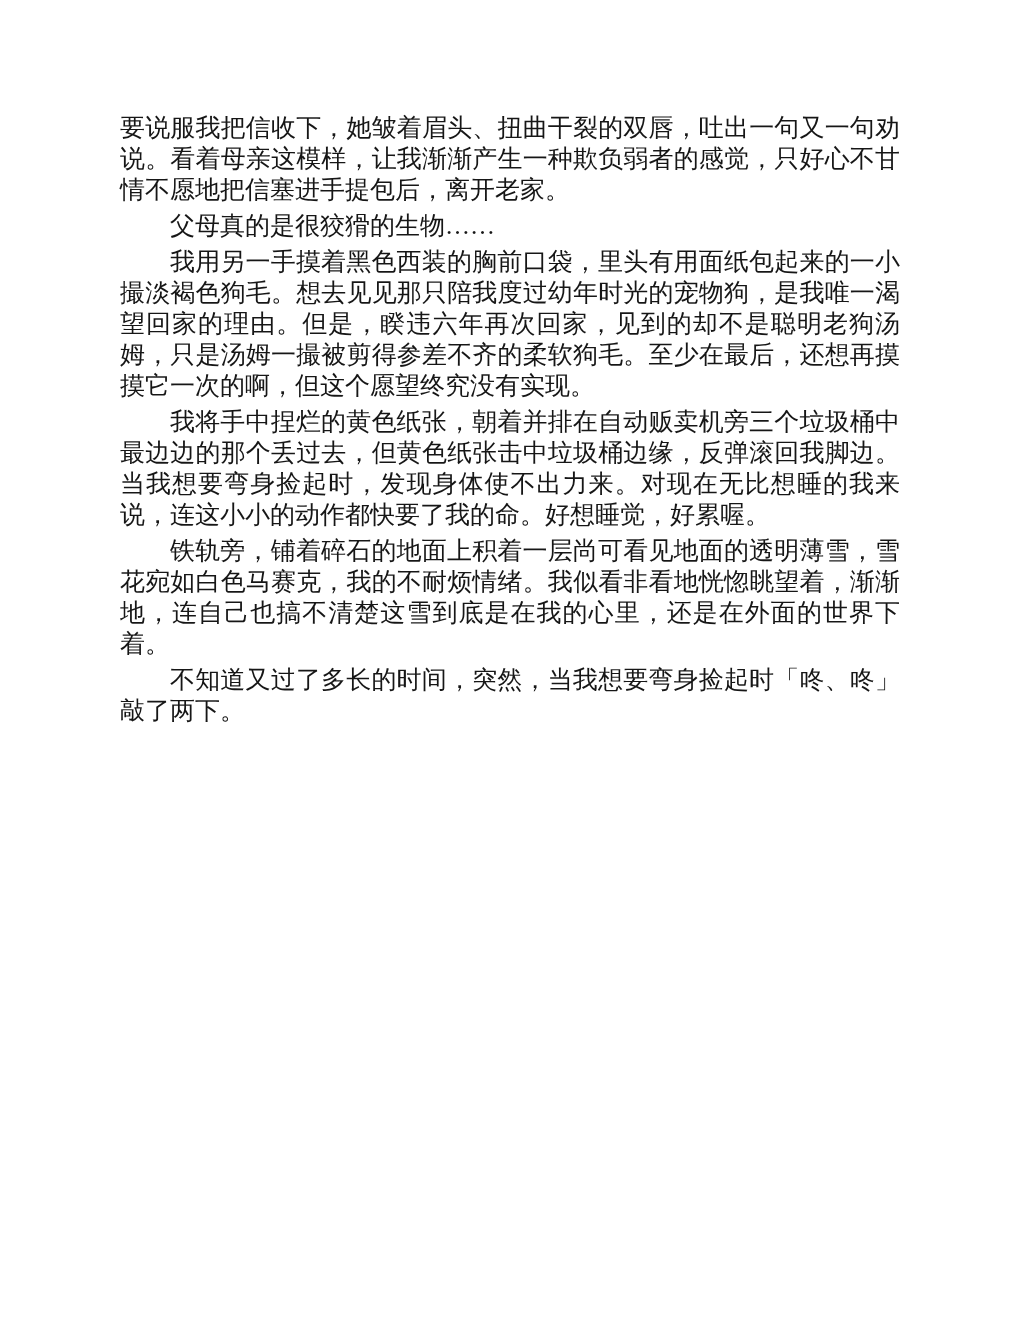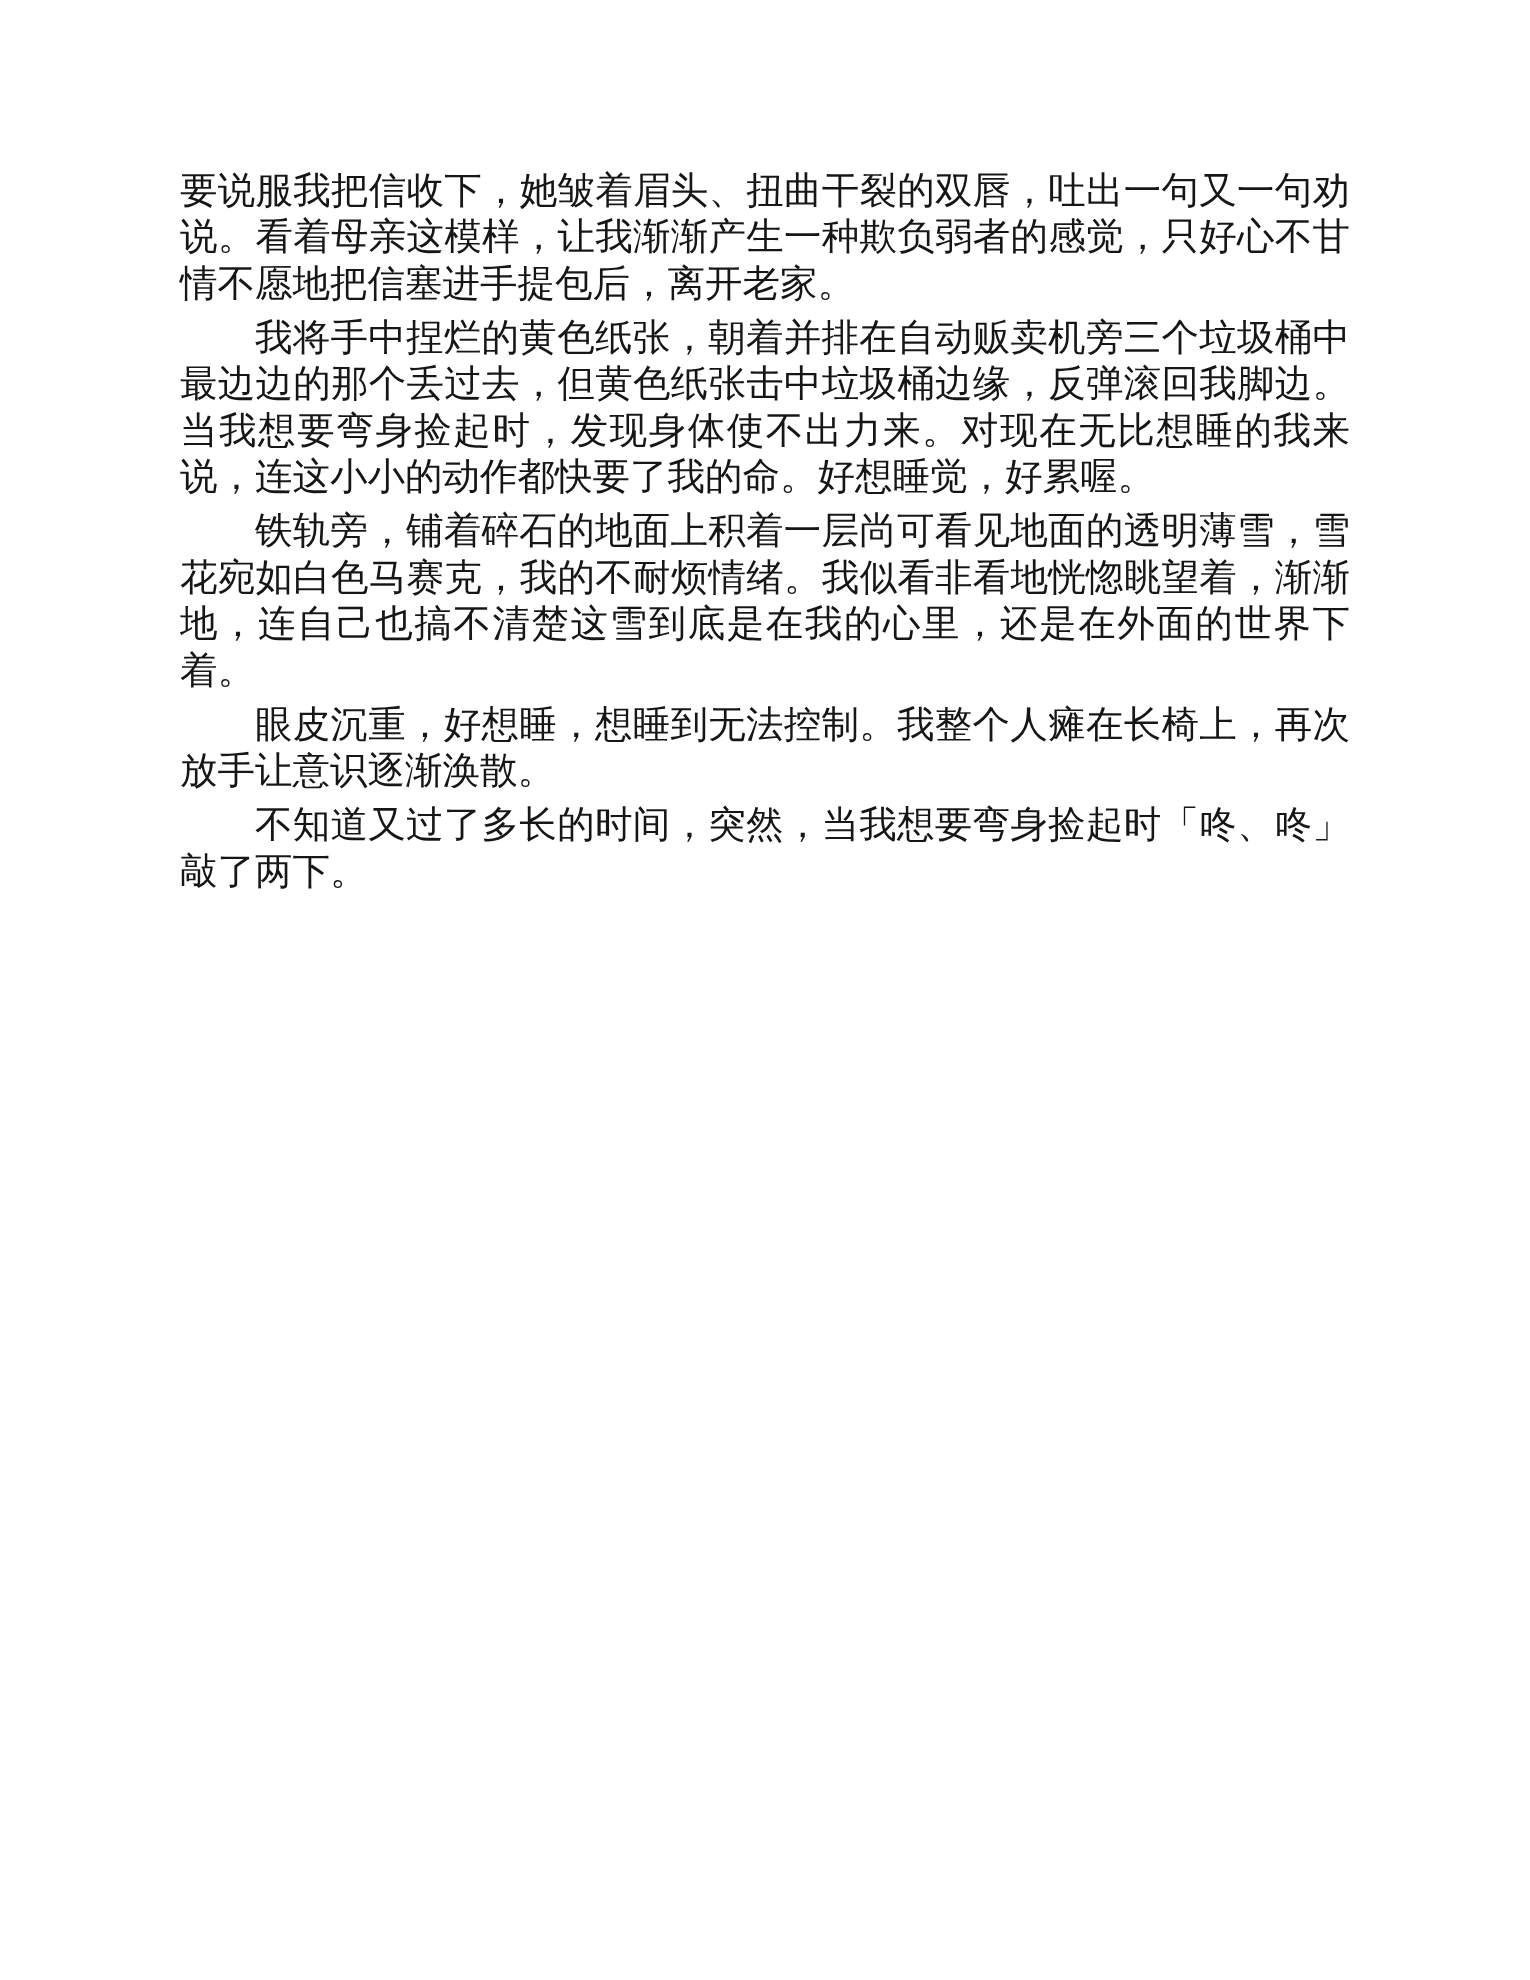--- a/index.html
+++ b/index.html
@@ -32,18 +32,19 @@
   .text-block p.continuation {
     text-indent: 0;
   }
 </style>
 </head>
 <body>
 
 <div class="page">
   <div class="text-block">
     <p class="continuation">要说服我把信收下，她皱着眉头、扭曲干裂的双唇，吐出一句又一句劝说。看着母亲这模样，让我渐渐产生一种欺负弱者的感觉，只好心不甘情不愿地把信塞进手提包后，离开老家。</p>
+    <p>父母真的是很狡猾的生物……</p>
+    <p>我用另一手摸着黑色西装的胸前口袋，里头有用面纸包起来的一小撮淡褐色狗毛。想去见见那只陪我度过幼年时光的宠物狗，是我唯一渴望回家的理由。但是，睽违六年再次回家，见到的却不是聪明老狗汤姆，只是汤姆一撮被剪得参差不齐的柔软狗毛。至少在最后，还想再摸摸它一次的啊，但这个愿望终究没有实现。</p>
     <p>我将手中捏烂的黄色纸张，朝着并排在自动贩卖机旁三个垃圾桶中最边边的那个丢过去，但黄色纸张击中垃圾桶边缘，反弹滚回我脚边。当我想要弯身捡起时，发现身体使不出力来。对现在无比想睡的我来说，连这小小的动作都快要了我的命。好想睡觉，好累喔。</p>
     <p>铁轨旁，铺着碎石的地面上积着一层尚可看见地面的透明薄雪，雪花宛如白色马赛克，我的不耐烦情绪。我似看非看地恍惚眺望着，渐渐地，连自己也搞不清楚这雪到底是在我的心里，还是在外面的世界下着。</p>
-    <p>眼皮沉重，好想睡，想睡到无法控制。我整个人瘫在长椅上，再次放手让意识逐渐涣散。</p>
     <p>不知道又过了多长的时间，突然，当我想要弯身捡起时「咚、咚」敲了两下。</p>
   </div>
 </div>
 
 </body></html>

